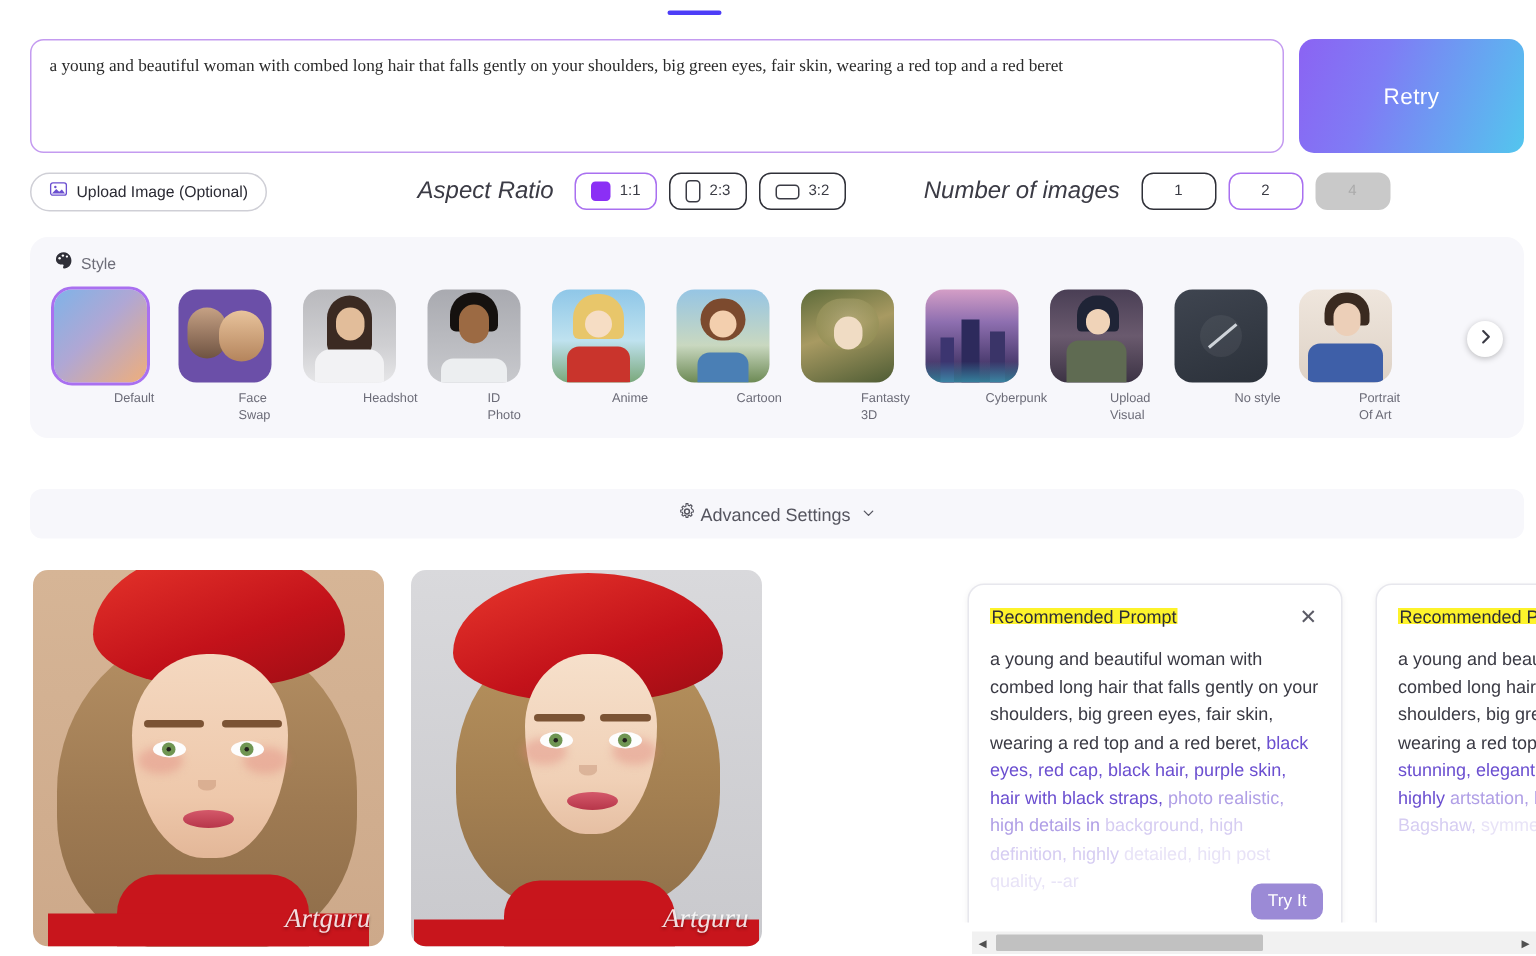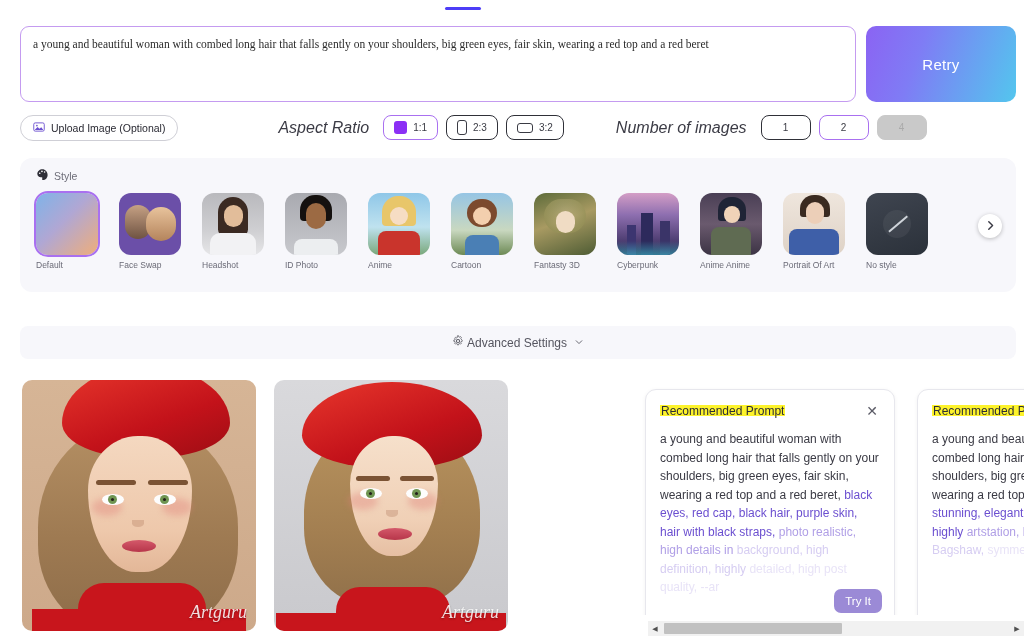--- a/index.html
+++ b/index.html
@@ -65,21 +65,21 @@
   }
   .style-head { display: flex; align-items: center; gap: 5px; padding: 9px 0 0 16px; }
   .style-head .ttl { font-size: 10.5px; color: #6d6d78; }
   .style-strip { display: flex; gap: 11px; padding: 8px 0 0 16px; }
   .style-item { width: 72px; flex: 0 0 72px; }
   .thumb {
     width: 62px; height: 62px; border-radius: 12px; overflow: hidden; position: relative;
     background: #d9d9e0;
   }
   .thumb.sel { outline: 2px solid #a970f0; outline-offset: 0px; border-radius: 12px; }
-  .style-cap { margin-top: 5px; font-size: 8.5px; line-height: 11px; color: #6b6b77; }
+  .style-cap { margin-top: 5px; font-size: 8.5px; line-height: 11px; color: #6b6b77; margin-left: 40px; }
   .carousel-next {
     position: absolute; right: 14px; top: 56px; width: 24px; height: 24px; border-radius: 50%;
     background: #fff; box-shadow: 0 1px 4px rgba(0,0,0,.25);
     display: flex; align-items: center; justify-content: center; cursor: pointer; z-index: 5;
   }
 
   
   .t-default { background: linear-gradient(135deg,#7fb3e8 0%,#b0a7d4 45%,#efae7a 100%); }
   .t-faceswap { background: #6b4fa8; }
   .t-faceswap .fsL { position:absolute; left:6px; top:12px; width:26px; height:34px; border-radius:13px; background:linear-gradient(180deg,#c6a184,#6f5342); }
@@ -318,36 +318,36 @@
             <span class="glow"></span>
         </div>
         <div class="style-cap">Cyberpunk</div>
       </div>
       <div class="style-item">
         <div class="thumb t-animev">
           <span class="hair"></span>
             <span class="face"></span>
             <span class="coat"></span>
         </div>
-        <div class="style-cap">Anime Anime</div>
-      </div>
-      <div class="style-item">
-        <div class="thumb t-portrait">
-          <span class="hair"></span>
-            <span class="face"></span>
-            <span class="blouse"></span>
-        </div>
-        <div class="style-cap">Portrait Of Art</div>
+        <div class="style-cap">Upload Visual</div>
       </div>
       <div class="style-item">
         <div class="thumb t-nostyle">
           <span class="circ"></span>
             <span class="slash"></span>
         </div>
         <div class="style-cap">No style</div>
+      </div>
+      <div class="style-item">
+        <div class="thumb t-portrait">
+          <span class="hair"></span>
+            <span class="face"></span>
+            <span class="blouse"></span>
+        </div>
+        <div class="style-cap">Portrait Of Art</div>
       </div>
 
     </div>
 
     <div class="carousel-next">
       <span>
         <svg width="11" height="11" viewBox="0 0 16 16">
             <path d="M5.5 2.5 L11 8 L5.5 13.5" fill="none" stroke="#3a3a44" stroke-width="2.1" stroke-linecap="round" stroke-linejoin="round"></path>
           </svg>
       </span>

